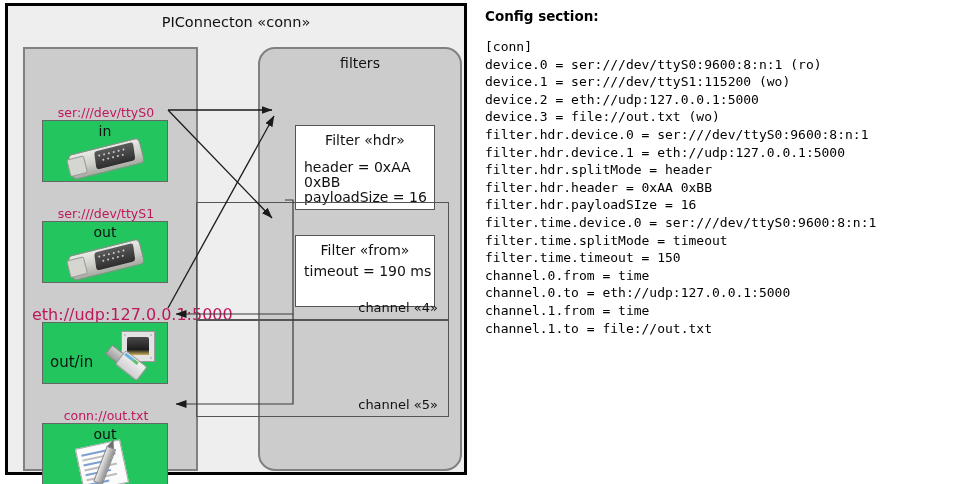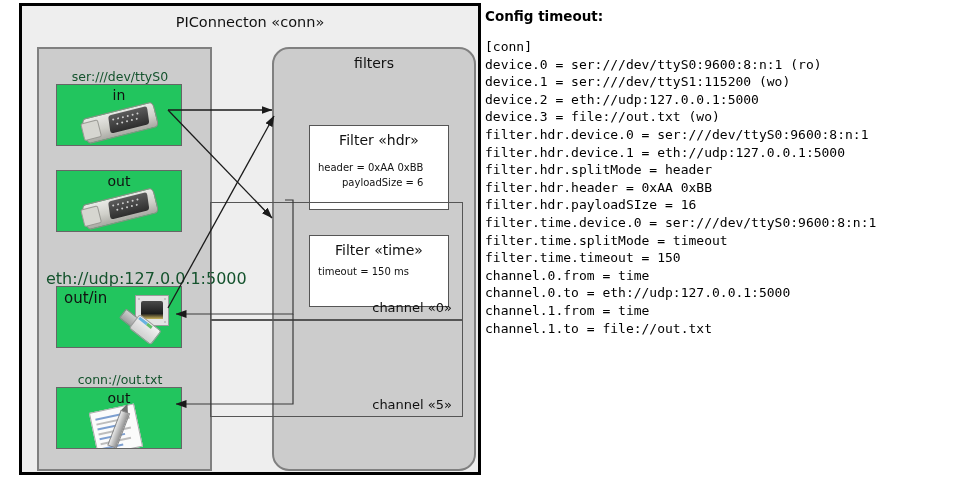--- a/index.html
+++ b/index.html
@@ -1,21 +1,21 @@
 <!DOCTYPE html>
 <html><head>
 <meta charset="utf-8">
 <style>
   html,body{margin:0;padding:0;background:#ffffff;}
   body{width:964px;height:484px;font-family:"DejaVu Sans",sans-serif;overflow:hidden;}
   #root{position:relative;width:964px;height:484px;}
 
   
   .outer-box{
-    position:absolute;left:19px;top:3px;width:462px;height:472px;
+    position:absolute;left:5px;top:3px;width:462px;height:472px;
     background:#eeeeee;border:3px solid #000000;box-sizing:border-box;
   }
   .outer-title{
     position:absolute;left:0;top:8px;width:100%;text-align:center;
     font-size:14.5px;color:#111;
   }
 
   
   .panel{
     position:absolute;background:#cccccc;border:2px solid #808080;
@@ -24,33 +24,33 @@
   .panel-devices{left:15px;top:41px;width:175px;height:424px;}
   .panel-filters{left:250px;top:41px;width:204px;height:424px;border-radius:17px;}
   .panel-title{
     position:absolute;left:0;top:6px;width:100%;text-align:center;
     font-size:14px;color:#111;
   }
 
   
   .dev{position:absolute;left:17px;width:128px;}
   .dev-label{
-    font-size:12.5px;color:#14532d;text-align:center;width:128px;
-    line-height:15px;white-space:nowrap;
+    font-size:12.5px;color:#be185d;text-align:center;width:128px;
+    line-height:15px;white-space:nowrap;margin-top:36px;
   }
   .dev-label.wide{width:148px;margin-left:-10px;font-size:16px;}
   .dev-card{
     position:relative;width:126px;height:62px;background:#22c55e;
     border:1.5px solid #666666;box-sizing:border-box;overflow:hidden;
   }
   .dev-card .mode{
     position:absolute;left:0;top:2px;width:100%;text-align:center;
     font-size:14px;color:#111;z-index:3;
   }
-  .dev-card .mode.left{text-align:left;left:7px;width:auto;font-size:15px;}
+  .dev-card .mode.left{text-align:left;left:7px;width:auto;font-size:15px;margin-top:28px;}
 
   
   .icon-serial{
     position:absolute;left:26px;top:19px;width:74px;height:36px;
     transform:rotate(-14deg);
   }
   .icon-serial .shell{
     position:absolute;left:0;top:6px;width:72px;height:24px;
     background:linear-gradient(180deg,#e9e9e6 0%,#cfcfc9 55%,#a9a9a3 100%);
     border:1px solid #8e8e88;border-radius:4px/6px;
@@ -140,23 +140,22 @@
     box-sizing:border-box;
     padding-left:35px;
   }
   .filter-hdr{left:35px;top:76px;width:140px;height:85px;}
   .filter-time{left:35px;top:186px;width:140px;height:72px;}
   .filter-title{
     position:absolute;left:0;top:6px;width:100%;text-align:center;
     font-size:14px;color:#111;
   }
   .filter-props{
-    position:absolute;left:8px;top:34px;font-size:10px;color:#111;
+    position:absolute;left:8px;top:34px;font-size:14px;color:#111;
     line-height:15px;
-    text-align:right;
   }
   .filter-props.one{top:28px;}
 
   
   .channel{
     position:absolute;border:1.5px solid #555555;box-sizing:border-box;
     background:transparent;
   }
   .channel-0{left:188px;top:196px;width:253px;height:118px;}
   .channel-1{left:188px;top:314px;width:253px;height:97px;}
@@ -212,20 +211,21 @@
                 <i class="r2" style="left:8px"></i>
               <i class="r2" style="left:13px"></i>
                 <i class="r2" style="left:18px"></i>
               <i class="r2" style="left:23px"></i>
             </div>
           </div>
         </div>
       </div>
 
       <div class="dev" style="top:121px;">
+        <div class="dev-label">ser:///dev/ttyS1</div>
         <div class="dev-card">
           <div class="mode">out</div>
           <div class="icon-serial">
             <div class="shell"></div>
             <div class="tail"></div>
             <div class="dsub"></div>
             <div class="pins">
               <i style="left:0"></i>
                 <i style="left:5px"></i>
                 <i style="left:10px"></i>
@@ -287,34 +287,34 @@
       </div>
     </div>
 
     <div class="panel panel-filters">
       <div class="panel-title">filters</div>
 
       <div class="filter-card filter-hdr">
         <div class="filter-title">Filter «hdr»</div>
         <div class="filter-props">
           <div>header = 0xAA 0xBB</div>
-          <div>payloadSize = 6</div>
+          <div>payloadSize = 16</div>
         </div>
       </div>
 
       <div class="filter-card filter-time">
-        <div class="filter-title">Filter «time»</div>
+        <div class="filter-title">Filter «from»</div>
         <div class="filter-props one">
-          <div>timeout = 150 ms</div>
+          <div>timeout = 190 ms</div>
         </div>
       </div>
     </div>
 
     <div class="channel channel-0">
-      <div class="channel-label">channel «0»</div>
+      <div class="channel-label">channel «4»</div>
     </div>
     <div class="channel channel-1">
       <div class="channel-label">channel «5»</div>
     </div>
   </div>
 
   <svg class="wires" viewBox="0 0 964 484">
     <defs>
       <marker id="ah" markerWidth="11" markerHeight="8" refX="10.5" refY="4" orient="auto" markerUnits="userSpaceOnUse">
         <path d="M0,0 L11,4 L0,8 z" fill="#1a1a1a"></path>
@@ -326,21 +326,21 @@
     <path d="M168,110 L272,218" stroke="#1a1a1a" stroke-width="1.3" fill="none" marker-end="url(#ah)"></path>
 
     <path d="M168,308 L274,116" stroke="#1a1a1a" stroke-width="1.3" fill="none" marker-end="url(#ah)"></path>
 
     <path d="M285,200 L293,200 L293,314 L176,314" stroke="#3a3a3a" stroke-width="1.2" fill="none" marker-end="url(#ah)"></path>
 
     <path d="M293,314 L293,404 L176,404" stroke="#3a3a3a" stroke-width="1.2" fill="none" marker-end="url(#ah)"></path>
   </svg>
 
   <div class="config">
-    <div class="config-heading">Config timeout:</div>
+    <div class="config-heading">Config section:</div>
     <div class="config-body">[conn]
 device.0 = ser:///dev/ttyS0:9600:8:n:1 (ro)
 device.1 = ser:///dev/ttyS1:115200 (wo)
 device.2 = eth://udp:127.0.0.1:5000
 device.3 = file://out.txt (wo)
 filter.hdr.device.0 = ser:///dev/ttyS0:9600:8:n:1
 filter.hdr.device.1 = eth://udp:127.0.0.1:5000
 filter.hdr.splitMode = header
 filter.hdr.header = 0xAA 0xBB
 filter.hdr.payloadSIze = 16

